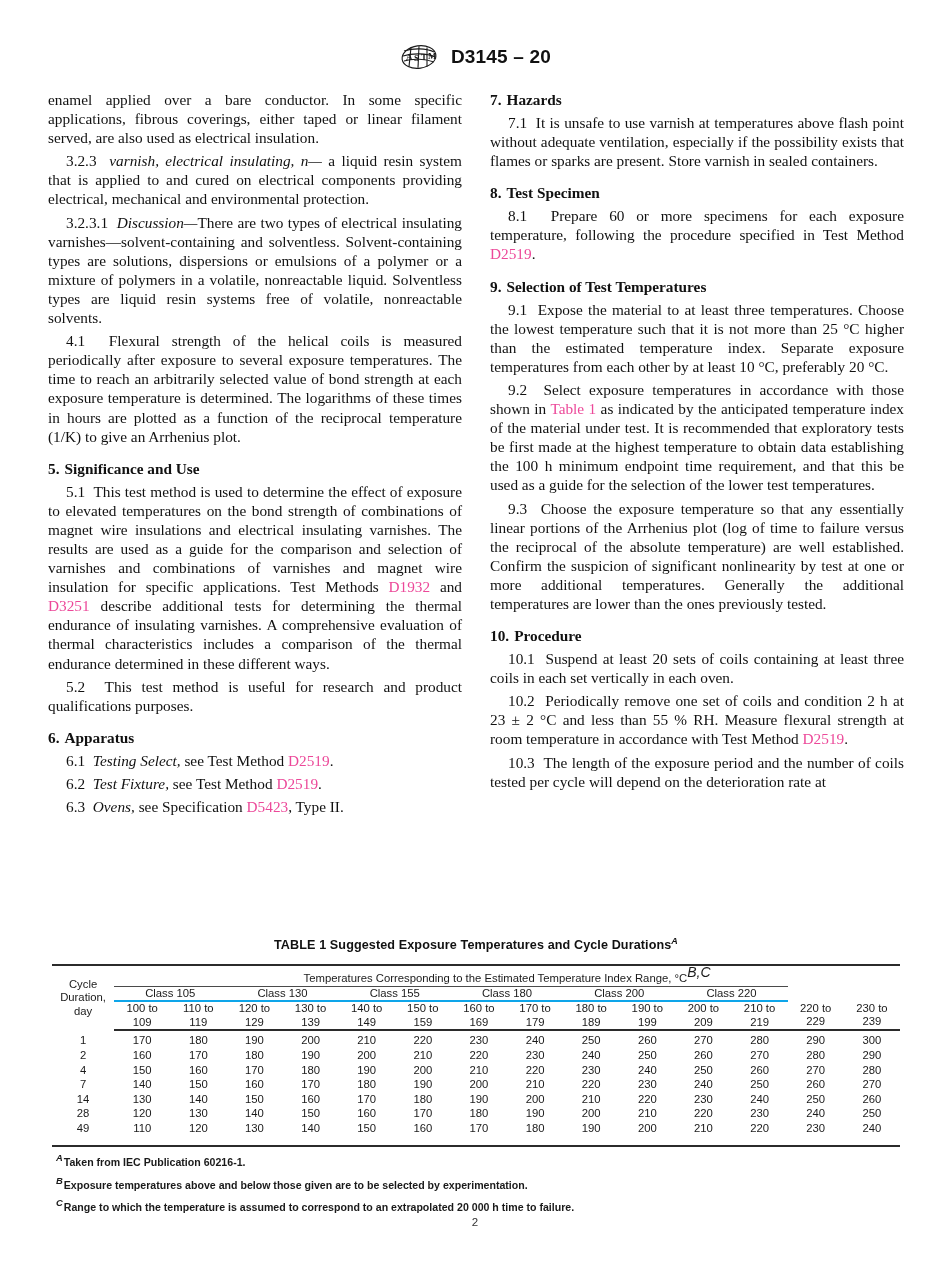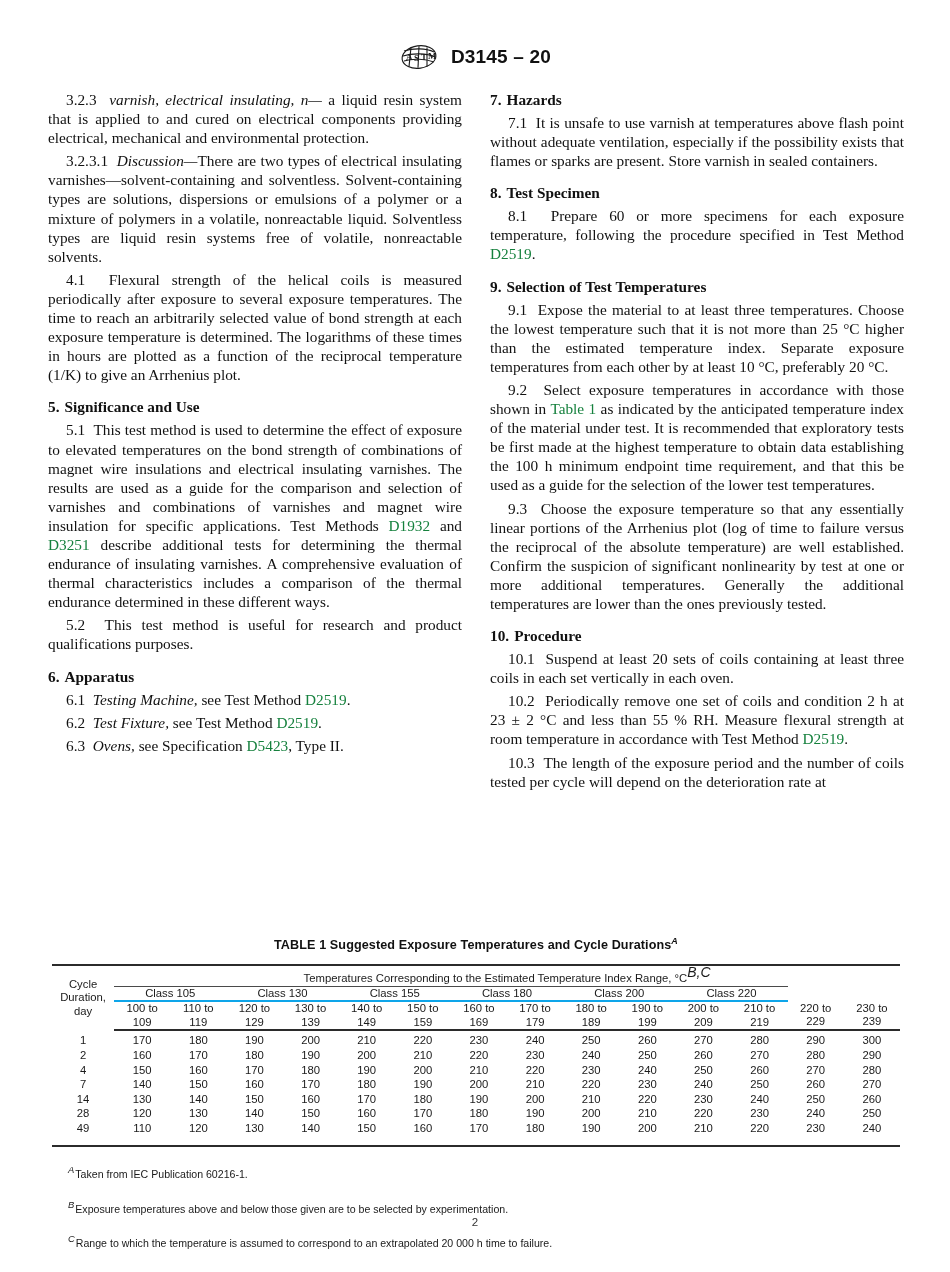--- a/index.html
+++ b/index.html
@@ -82,21 +82,21 @@
     font-weight: bold;
     font-size: 15.3px;
     line-height: 19px;
     margin: 13px 0 4px 0;
     text-align: left;
   }
   h3.section .num { margin-right: 5px; }
 
   .it { font-style: italic; }
   .ref {
-    color: #15803d;
+    color: #ec4899;
   }
 
   ul.plainlist { list-style: none; margin: 0; padding: 0; }
   ul.plainlist li {
     font-size: 15.3px;
     line-height: 19.1px;
     text-indent: 18px;
     margin-top: 4px;
   }
 
@@ -159,21 +159,21 @@
   table.data tbody tr:last-child td { padding-bottom: 10px; }
   .grouphead sup { font-style: italic; font-size: 14px; }
 
   .footnotes {
     margin-top: 3px;
     font-family: "Liberation Sans", sans-serif;
     font-size: 10.6px;
     line-height: 14.6px;
     color: #1a1a1a;
   }
-  .footnotes div { margin: 16px; }
+  .footnotes div { margin: 4px; font-weight: bold; }
   .footnotes .mark { font-style: italic; font-size: 9.4px; vertical-align: super; margin-right: 1px; }
 
   
   .page-number {
     position: absolute;
     left: 0;
     top: 1216px;
     width: 950px;
     text-align: center;
     font-family: "Liberation Sans", sans-serif;
@@ -206,38 +206,39 @@
         </g>
       </svg>
     </span>
     <span class="doc-designation">D3145 – 20</span>
   </div>
 
   <div class="columns">
 
     <div class="col col-left">
 
+      <p class="cont">enamel applied over a bare conductor. In some specific applications, fibrous coverings, either taped or linear filament served, are also used as electrical insulation.</p>
 
       <p class="body"><span>3.2.3</span>&nbsp;&nbsp;<span class="it">varnish, electrical insulating, n—</span><span> a liquid resin system that is applied to and cured on electrical components providing electrical, mechanical and environmental protection.</span></p>
 
       <p class="body"><span>3.2.3.1</span>&nbsp;&nbsp;<span class="it">Discussion—</span><span>There are two types of electrical insulating varnishes—solvent-containing and solventless. Solvent-containing types are solutions, dispersions or emulsions of a polymer or a mixture of polymers in a volatile, nonreactable liquid. Solventless types are liquid resin systems free of volatile, nonreactable solvents.</span></p>
 
 
       <p class="body"><span>4.1</span>&nbsp;&nbsp;<span>Flexural strength of the helical coils is measured periodically after exposure to several exposure temperatures. The time to reach an arbitrarily selected value of bond strength at each exposure temperature is determined. The logarithms of these times in hours are plotted as a function of the reciprocal temperature (1/K) to give an Arrhenius plot.</span></p>
 
       <h3 class="section"><span class="num">5.</span><span>Significance and Use</span></h3>
 
       <p class="body"><span>5.1</span>&nbsp;&nbsp;<span>This test method is used to determine the effect of exposure to elevated temperatures on the bond strength of combinations of magnet wire insulations and electrical insulating varnishes. The results are used as a guide for the comparison and selection of varnishes and combinations of varnishes and magnet wire insulation for specific applications. Test Methods </span><a class="ref" href="#" style="text-decoration:none">D1932</a><span> and </span><a class="ref" href="#" style="text-decoration:none">D3251</a><span> describe additional tests for determining the thermal endurance of insulating varnishes. A comprehensive evaluation of thermal characteristics includes a comparison of the thermal endurance determined in these different ways.</span></p>
 
       <p class="body"><span>5.2</span>&nbsp;&nbsp;<span>This test method is useful for research and product qualifications purposes.</span></p>
 
       <h3 class="section"><span class="num">6.</span><span>Apparatus</span></h3>
 
       <ul class="plainlist">
-        <li><span>6.1</span>&nbsp;&nbsp;<span class="it">Testing Machine,</span><span> see Test Method </span><a class="ref" href="#" style="text-decoration:none">D2519</a><span>.</span></li>
+        <li><span>6.1</span>&nbsp;&nbsp;<span class="it">Testing Select,</span><span> see Test Method </span><a class="ref" href="#" style="text-decoration:none">D2519</a><span>.</span></li>
 
         <li><span>6.2</span>&nbsp;&nbsp;<span class="it">Test Fixture,</span><span> see Test Method </span><a class="ref" href="#" style="text-decoration:none">D2519</a><span>.</span></li>
 
         <li><span>6.3</span>&nbsp;&nbsp;<span class="it">Ovens,</span><span> see Specification </span><a class="ref" href="#" style="text-decoration:none">D5423</a><span>, Type II.</span></li>
       </ul>
     </div>
 
     <div class="col col-right">
 
       <h3 class="section" style="margin-top:0"><span class="num">7.</span><span>Hazards</span></h3>

